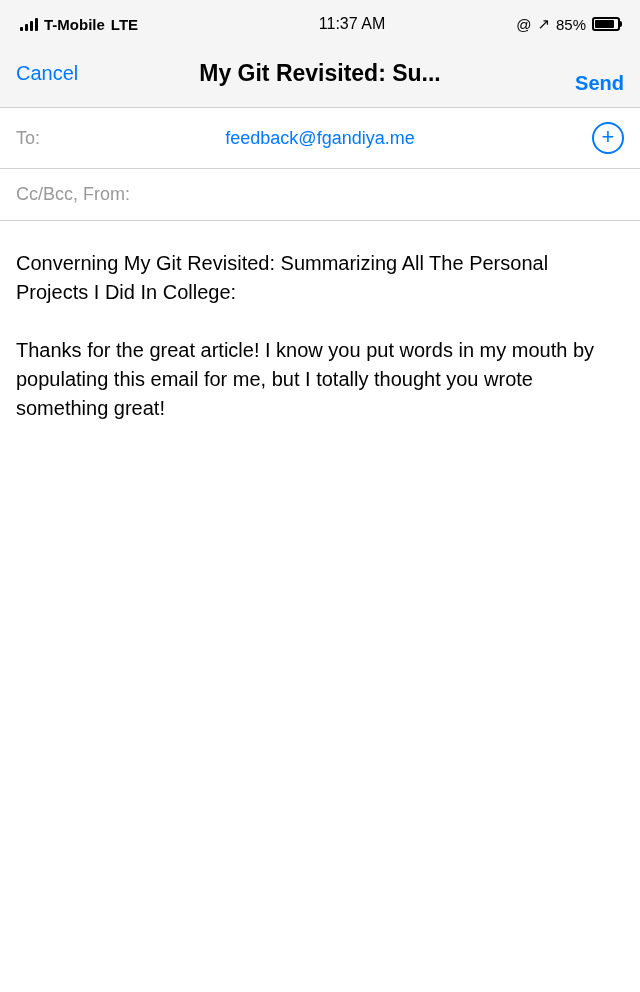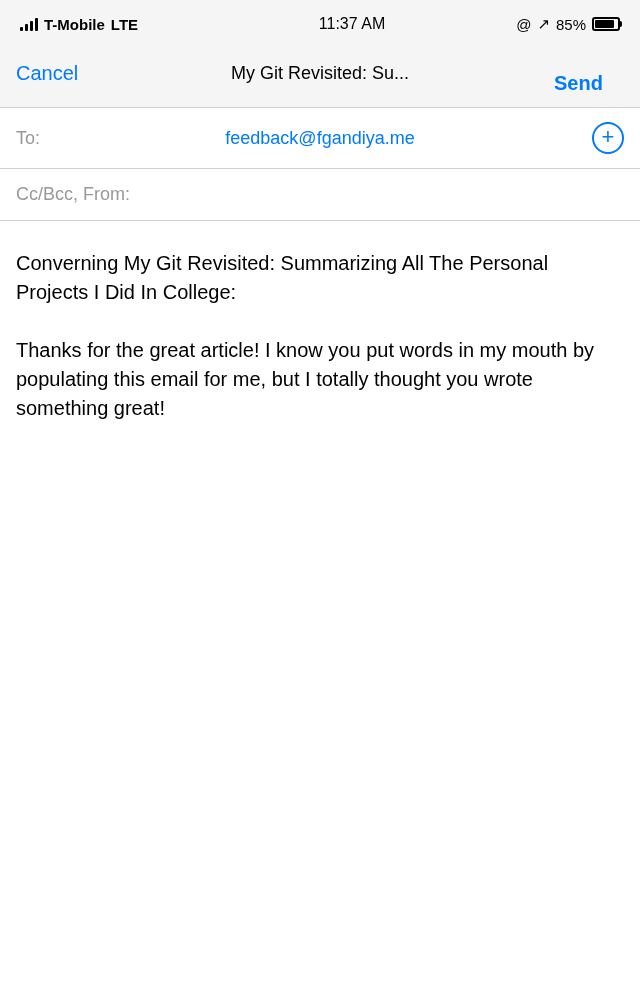--- a/index.html
+++ b/index.html
@@ -113,34 +113,34 @@
 
     .nav-cancel {
       font-size: 20px;
       color: #007aff;
       font-weight: 400;
       cursor: pointer;
       min-width: 70px;
     }
 
     .nav-title {
-      font-size: 18px;
-      font-weight: 400;
+      font-size: 23px;
+      font-weight: 700;
       color: #000;
       flex: 1;
       text-align: center;
     }
 
     .nav-send {
       font-size: 20px;
       color: #007aff;
       font-weight: 600;
       cursor: pointer;
       min-width: 70px;
-      text-align: left;
+      text-align: right;
       margin-top: 20px;
     }
 
     
     .email-form {
       background: #ffffff;
     }
 
     .email-field {
       display: flex;

